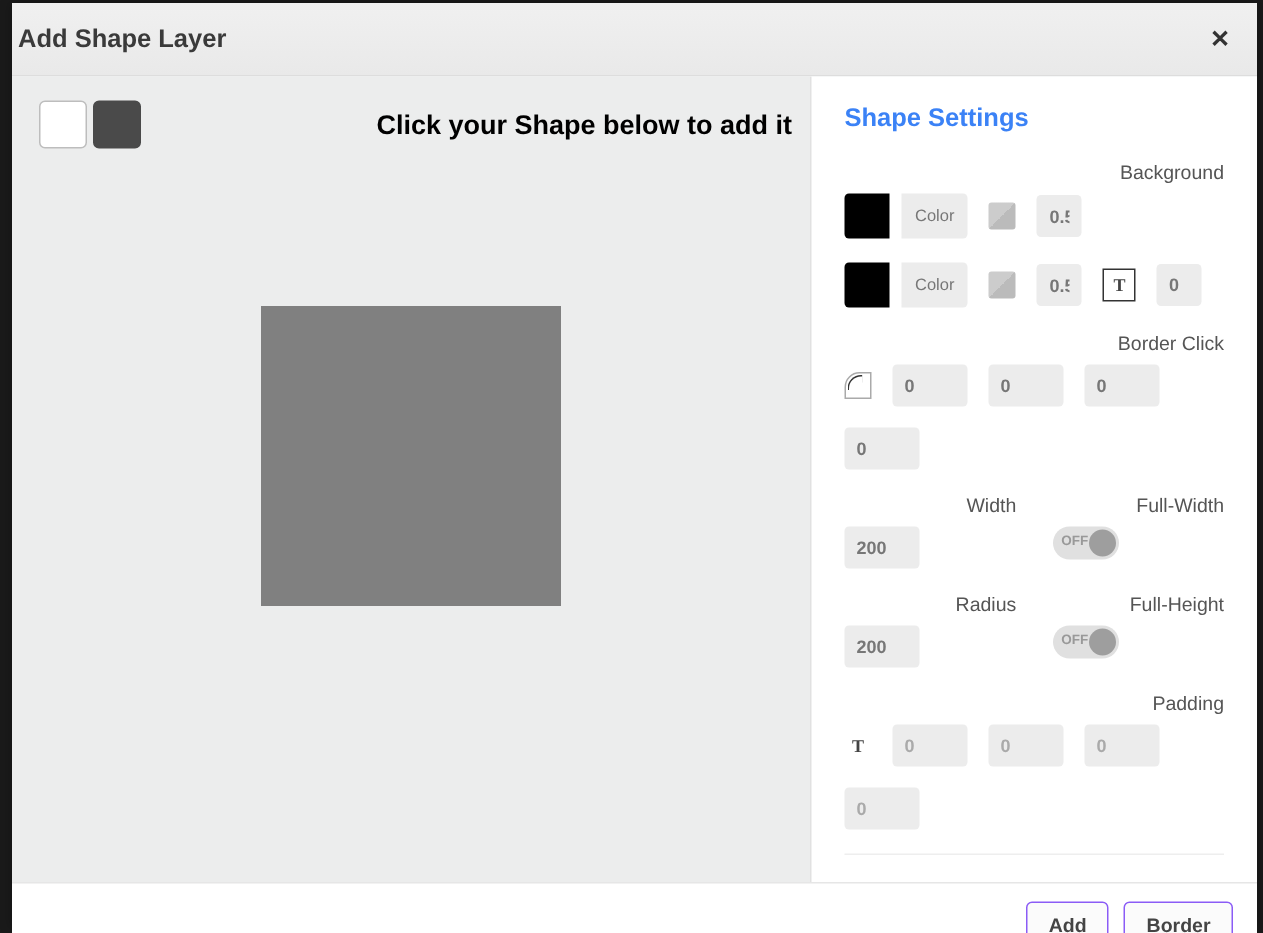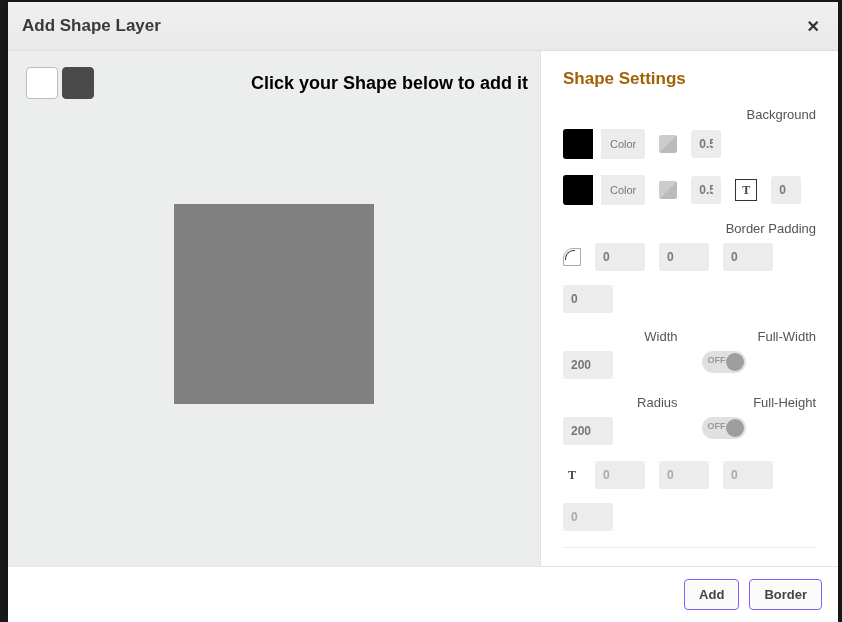--- a/index.html
+++ b/index.html
@@ -16,23 +16,22 @@
     .dialog {
       position: absolute;
       top: 2px; left: 8px; right: 4px; bottom: 4px;
       background: #fff;
       box-shadow: 0 0 8px rgba(0,0,0,.3);
       display: flex;
       flex-direction: column;
     }
     .dialog-header {
       display: flex;
-      align-items: center;
       justify-content: space-between;
-      padding: 14px 14px 14px 14px;
+      padding: 14px 14px 14px 4px;
       border-bottom: 1px solid #ddd;
       background: linear-gradient(#f0f0f0,#e9e9e9);
     }
     .dialog-title {
       font-size: 17px;
       font-weight: 600;
       color: #3a3a3a;
     }
     .close-x {
       font-size: 16px;
@@ -88,21 +87,21 @@
     }
     .right-panel {
       width: 298px;
       background: #fff;
       border-left: 1px solid #e1e1e1;
       padding: 18px 22px;
     }
     .settings-title {
       font-size: 17px;
       font-weight: 600;
-      color: #a16207;
+      color: #3b82f6;
       margin-bottom: 18px;
     }
     .field { margin-bottom: 16px; }
     .field-label {
       font-size: 13px;
       color: #555;
       margin-bottom: 7px;
       text-align: right;
     }
     .row { display: flex; align-items: center; gap: 14px; flex-wrap: wrap;}
@@ -272,21 +271,21 @@
           <div class="color-chip"></div>
           <div class="chip-label">Color</div>
           <div class="picker-icon"></div>
           <input class="small-input" value="0.5" style="">
           <div class="icon-btn">T</div>
           <input class="small-input" value="0" style="">
         </div>
       </div>
 
       <div class="field">
-        <div class="field-label">Border Padding</div>
+        <div class="field-label">Border Click</div>
         <div class="row">
           <div class="radius-icon"></div>
           <input class="small-input wider" value="0" style="">
           <input class="small-input wider" value="0" style="">
           <input class="small-input wider" value="0" style="">
           <input class="small-input wider" value="0" style="">
         </div>
       </div>
 
       <div class="field two-col">
@@ -311,20 +310,21 @@
         <div class="col">
           <div class="field-label">Full-Height</div>
           <div class="toggle">
             <span class="label">OFF</span>
             <div class="knob"></div>
           </div>
         </div>
       </div>
 
       <div class="field">
+        <div class="field-label">Padding</div>
         <div class="row">
           <div class="icon-btn noborder">T</div>
           <input class="small-input wider" placeholder="0" style="">
           <input class="small-input wider" placeholder="0" style="">
           <input class="small-input wider" placeholder="0" style="">
           <input class="small-input wider" placeholder="0" style="">
         </div>
       </div>
 
       <hr class="sep">

